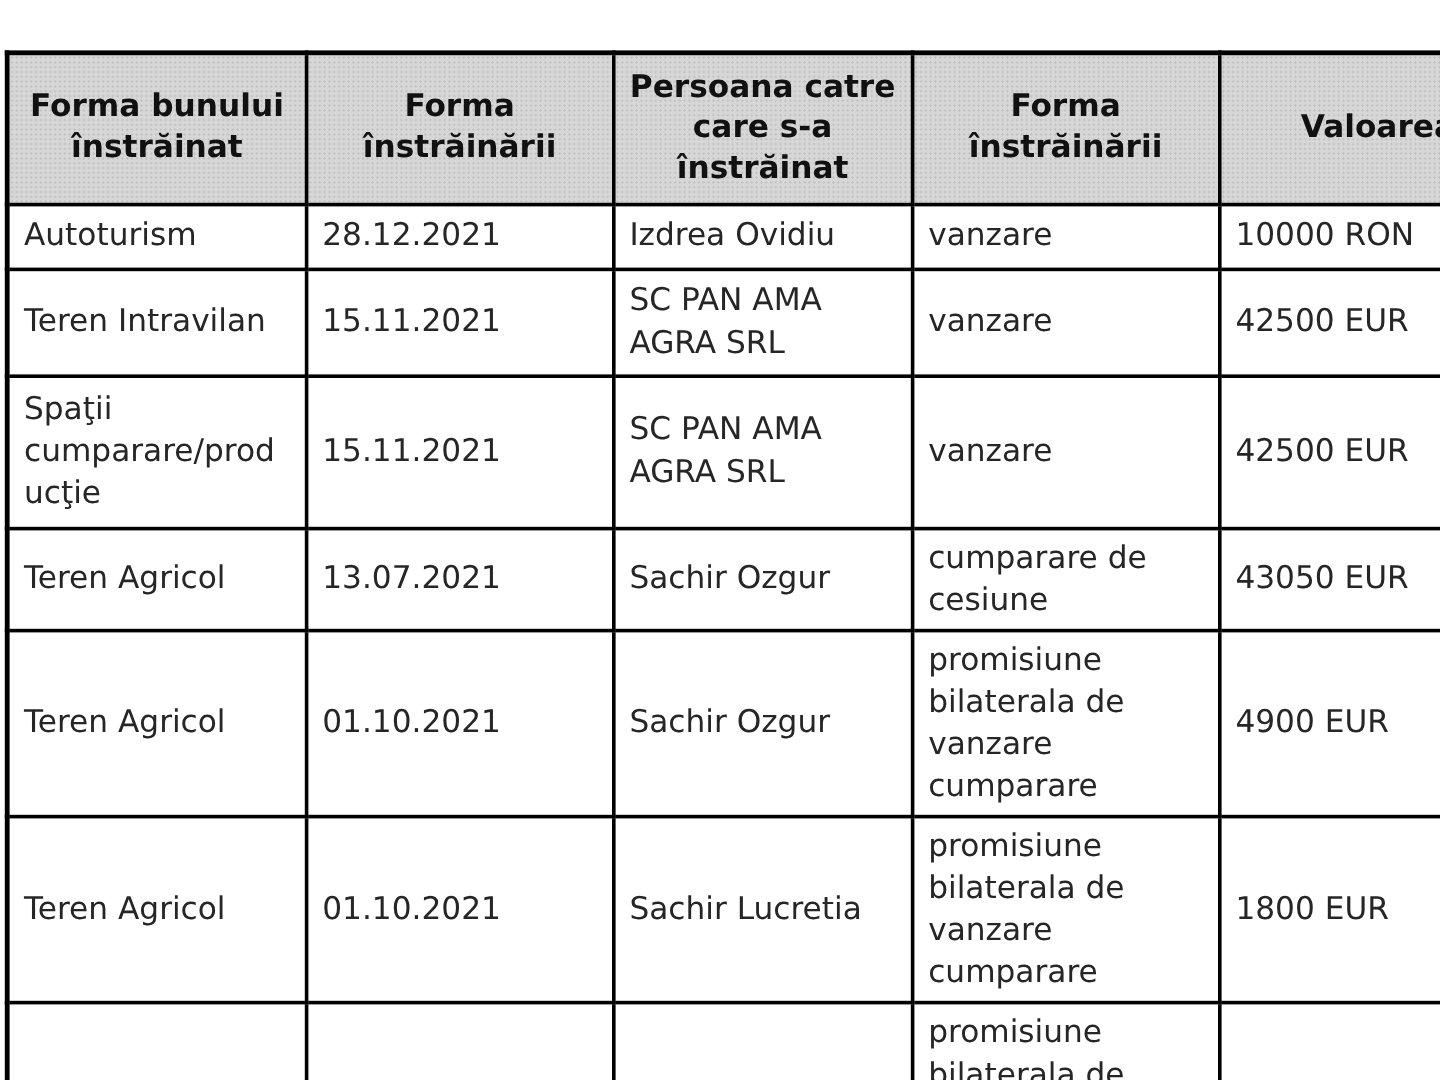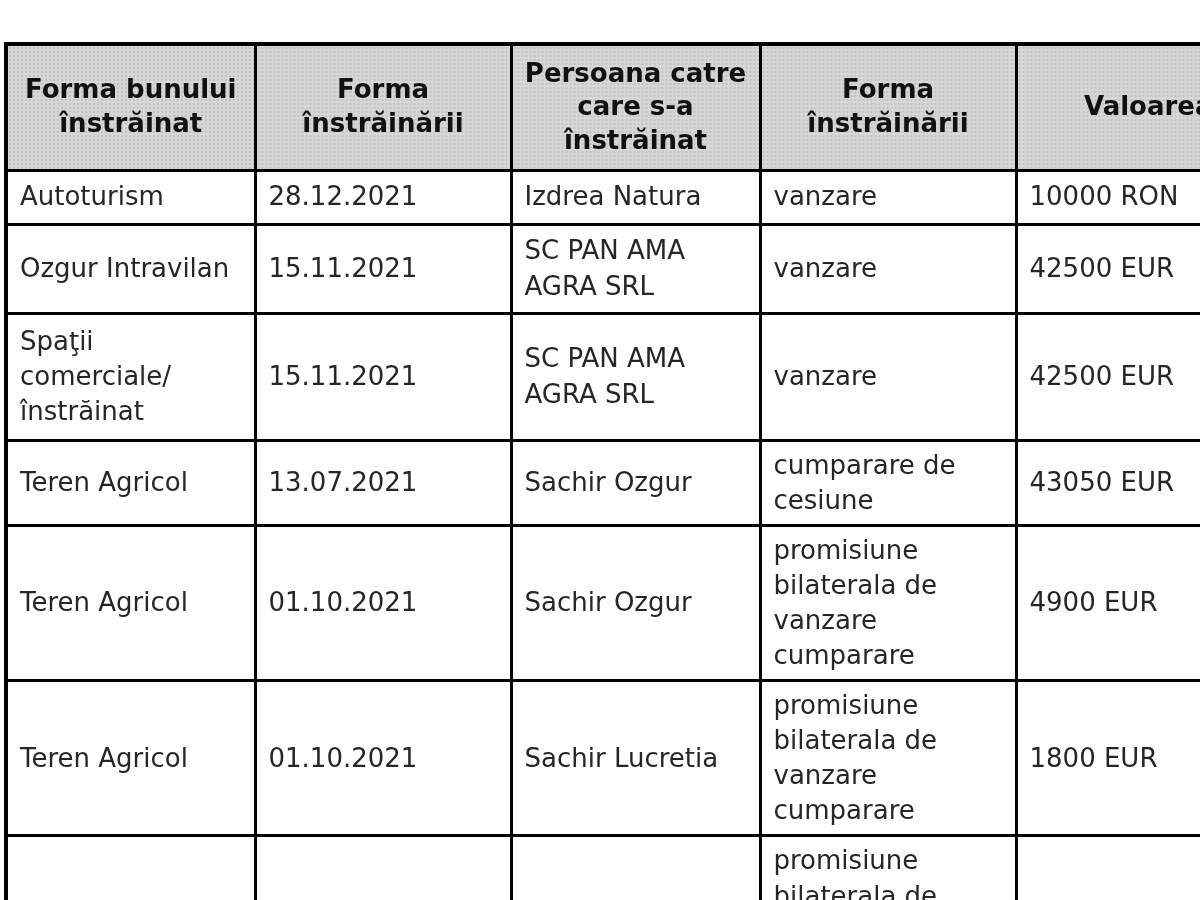--- a/index.html
+++ b/index.html
@@ -87,33 +87,33 @@
 care s-a
 înstrăinat</th>
       <th>Forma înstrăinării</th>
       <th>Valoarea</th>
     </tr>
   </thead>
   <tbody>
     <tr>
       <td>Autoturism</td>
       <td>28.12.2021</td>
-      <td>Izdrea Natura</td>
+      <td>Izdrea Ovidiu</td>
       <td>vanzare</td>
       <td>10000 RON</td>
     </tr>
     <tr>
-      <td>Ozgur Intravilan</td>
+      <td>Teren Intravilan</td>
       <td>15.11.2021</td>
       <td>SC PAN AMA AGRA SRL</td>
       <td>vanzare</td>
       <td>42500 EUR</td>
     </tr>
     <tr>
-      <td>Spaţii comerciale/înstrăinat</td>
+      <td>Spaţii cumparare/producţie</td>
       <td>15.11.2021</td>
       <td>SC PAN AMA AGRA SRL</td>
       <td>vanzare</td>
       <td>42500 EUR</td>
     </tr>
     <tr>
       <td>Teren Agricol</td>
       <td>13.07.2021</td>
       <td>Sachir Ozgur</td>
       <td>cumparare de cesiune</td>

